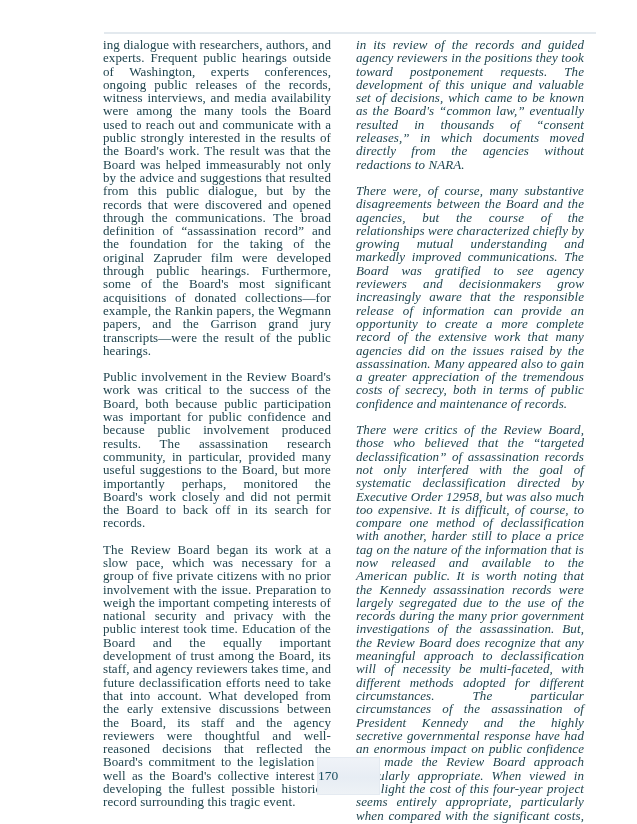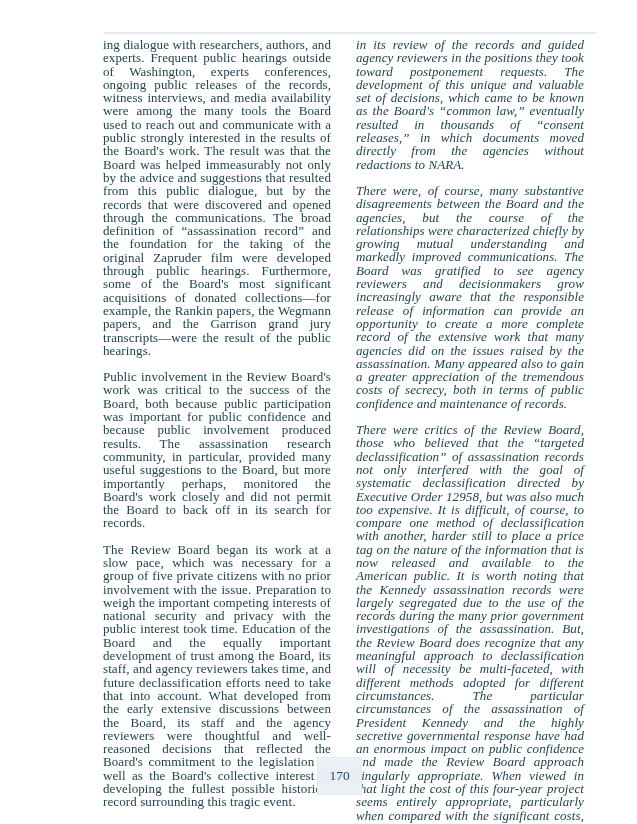--- a/index.html
+++ b/index.html
@@ -40,28 +40,27 @@
   .column-left  { left: 103px; }
   .column-right { left: 356px; font-style: italic; }
   .column p {
     margin: 0 0 13px 0;
     padding: 0;
   }
   .page-number-box {
     position: absolute;
     left: 317px;
     top: 757px;
-    width: 45px;
+    width: 63px;
     height: 38px;
     background: linear-gradient(180deg, #f0f3f8 0%, #e7edf4 55%, #eef2f6 100%);
     border: 1px solid #e4eaf1;
     box-sizing: border-box;
     display: flex;
     align-items: center;
-    justify-content: center;
   }
   .page-number {
     color: #1c5060;
     font-size: 13.5px;
     font-family: "Liberation Serif", "DejaVu Serif", serif;
   }
 </style>
 </head>
 <body>
 

